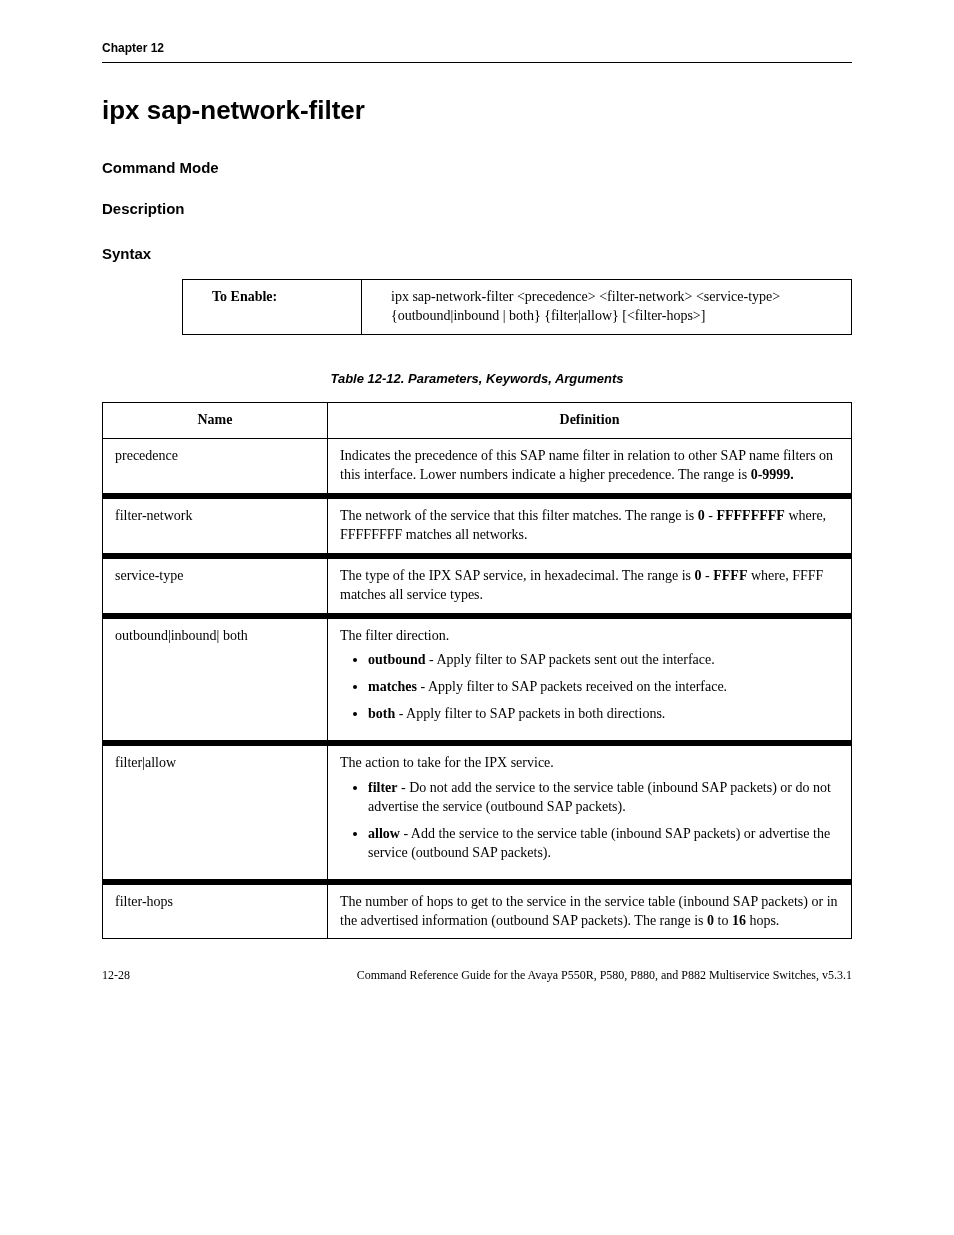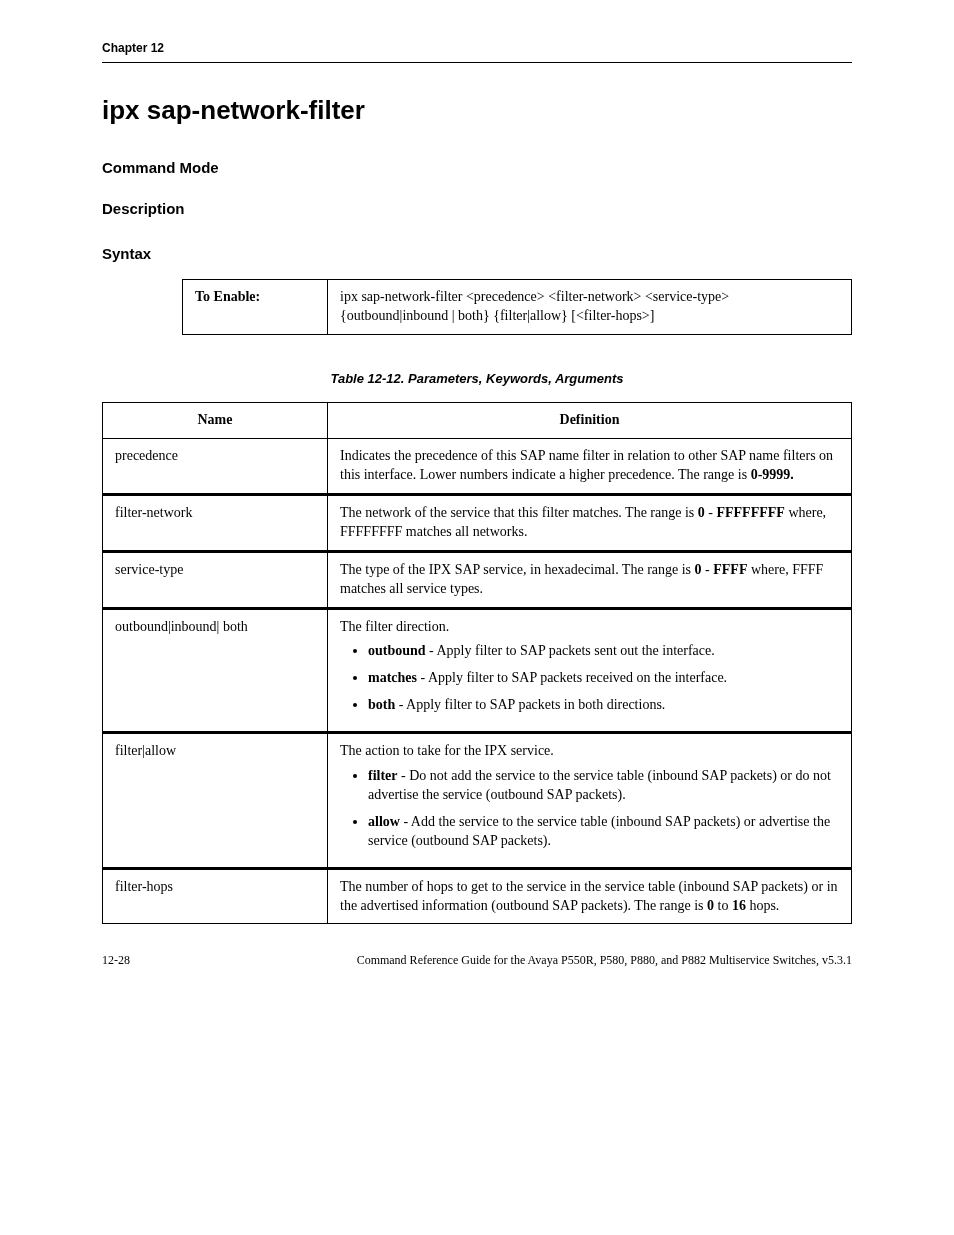--- a/index.html
+++ b/index.html
@@ -46,21 +46,21 @@
     font-size: 15px;
     margin: 25px 0 15px 0;
   }
   table.syntax-table {
     border-collapse: collapse;
     margin-left: 80px;
     width: calc(100% - 80px);
   }
   table.syntax-table td {
     border: 1px solid #000;
-    padding: 8px 12px;
+    padding: 8px 29px;
     vertical-align: top;
   }
   table.syntax-table td.label-cell {
     font-weight: bold;
     width: 120px;
   }
   .table-caption {
     font-family: Verdana, Arial, sans-serif;
     font-style: italic;
     font-weight: bold;
@@ -79,21 +79,21 @@
     padding: 8px 12px;
     border-bottom: 1.5px solid #000;
   }
   table.params-table th:first-child {
     width: 200px;
     border-right: 1px solid #000;
   }
   table.params-table td {
     padding: 8px 12px;
     vertical-align: top;
-    border-bottom: 3px solid #000000;
+    border-bottom: 6px solid #000000;
   }
   table.params-table tr:last-child td {
     border-bottom: none;
     margin-top: 43px;
   }
   table.params-table td:first-child {
     border-right: 1px solid #000;
   }
   table.params-table ul {
     margin: 6px 0 0 0;

